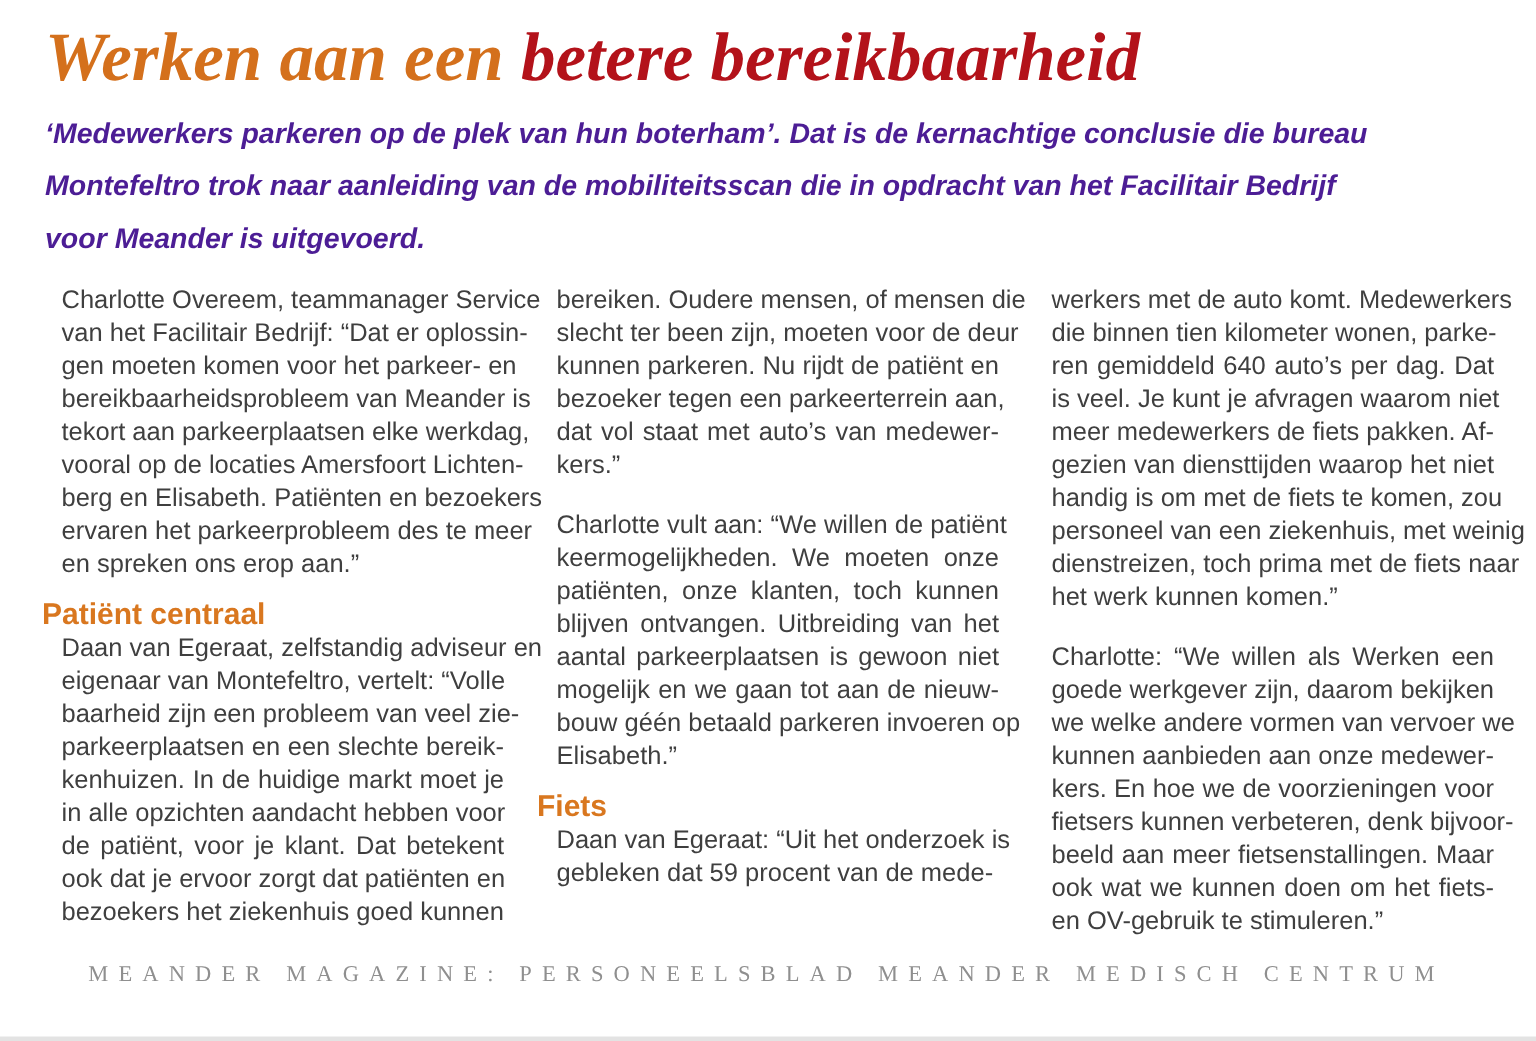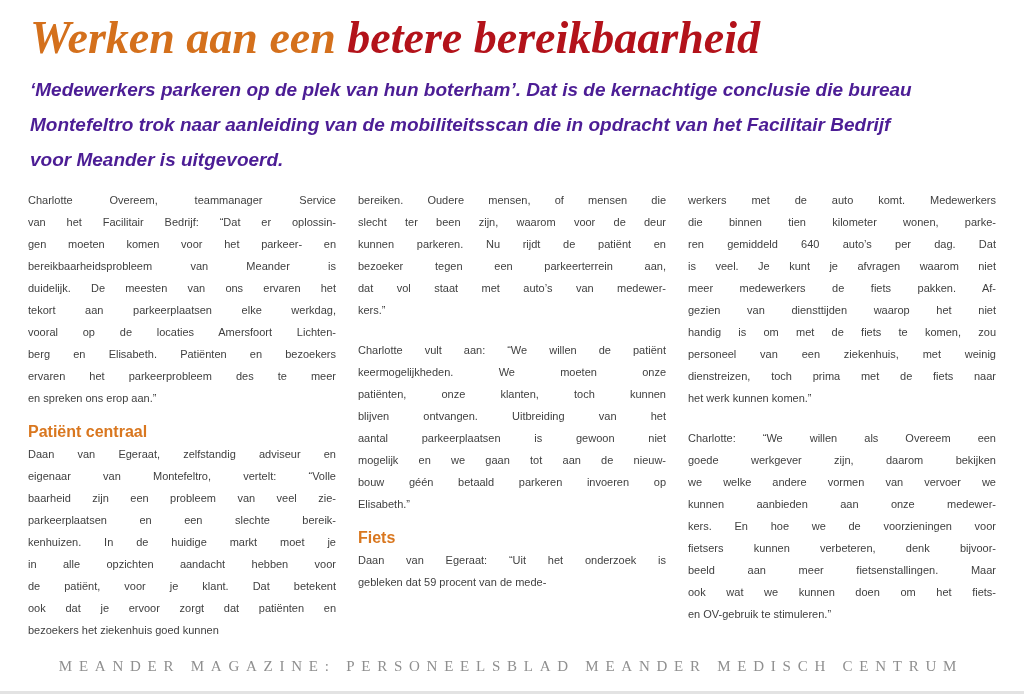--- a/index.html
+++ b/index.html
@@ -2,21 +2,21 @@
 <html style="--title-orange: #d4701c; --title-red: #b3121a; --heading-orange: #d9771f; --body-text: #3f3f3f; --footer-gray: #8f8f8f;"><head>
 <meta charset="utf-8">
 <style>
   html, body { margin: 0; padding: 0; background: #ffffff; }
   .page {
     position: relative;
     width: 1024px;
     height: 694px;
     box-sizing: border-box;
     background: #ffffff;
-    padding: 10px 30px 0 28px;
+    padding: 10px 30px 16px 28px;
     display: flex;
     flex-direction: column;
     font-family: "Liberation Sans", sans-serif;
     border-bottom: 3px solid #e3e3e3;
     overflow: hidden;
   }
   h1.headline {
     margin: 2px 0 0 2px;
     font-family: "Liberation Serif", serif;
     font-style: italic;
@@ -34,31 +34,32 @@
     font-weight: bold;
     font-style: italic;
     color: #4c1d95;
     white-space: nowrap;
   }
   .columns { display: flex; gap: 22px; }
   .col { width: 308px; flex: 0 0 308px; }
   .para { margin: 0; }
   .para + .para { margin-top: 18px; }
   .bline {
-    font-size: 11px;
+    font-size: 17px;
     line-height: 22px;
     color: var(--body-text, #3f3f3f);
     text-align: justify;
     text-align-last: justify;
     white-space: nowrap;
+    margin-left: 13px;
   }
   .bline.last { text-align-last: left; }
   .subheading {
     margin: 12px 0 0 0;
-    font-size: 16px;
+    font-size: 20px;
     line-height: 22px;
     font-weight: bold;
     color: var(--heading-orange, #d9771f);
   }
   .footer {
     margin-top: auto;
     padding-bottom: 16px;
     text-align: center;
   }
   .footer-text {
@@ -83,21 +84,20 @@
       <div class="intro-line">voor Meander is uitgevoerd.</div>
     </div>
 
   <div class="columns" id="columns">
       <div class="col">
         <div class="para">
           <div class="bline">Charlotte Overeem, teammanager Service</div>
           <div class="bline">van het Facilitair Bedrijf: “Dat er oplossin-</div>
           <div class="bline">gen moeten komen voor het parkeer- en</div>
           <div class="bline">bereikbaarheidsprobleem van Meander is</div>
-          <div class="bline">duidelijk. De meesten van ons ervaren het</div>
           <div class="bline">tekort aan parkeerplaatsen elke werkdag,</div>
           <div class="bline">vooral op de locaties Amersfoort Lichten-</div>
           <div class="bline">berg en Elisabeth. Patiënten en bezoekers</div>
           <div class="bline">ervaren het parkeerprobleem des te meer</div>
           <div class="bline last">en spreken ons erop aan.”</div>
         </div>
         <h3 class="subheading">Patiënt centraal</h3>
         <div class="para">
           <div class="bline">Daan van Egeraat, zelfstandig adviseur en</div>
           <div class="bline">eigenaar van Montefeltro, vertelt: “Volle</div>
@@ -106,21 +106,21 @@
           <div class="bline">kenhuizen. In de huidige markt moet je</div>
           <div class="bline">in alle opzichten aandacht hebben voor</div>
           <div class="bline">de patiënt, voor je klant. Dat betekent</div>
           <div class="bline">ook dat je ervoor zorgt dat patiënten en</div>
           <div class="bline last">bezoekers het ziekenhuis goed kunnen</div>
         </div>
       </div>
       <div class="col">
         <div class="para">
           <div class="bline">bereiken. Oudere mensen, of mensen die</div>
-          <div class="bline">slecht ter been zijn, waarom voor de deur</div>
+          <div class="bline">slecht ter been zijn, moeten voor de deur</div>
           <div class="bline">kunnen parkeren. Nu rijdt de patiënt en</div>
           <div class="bline">bezoeker tegen een parkeerterrein aan,</div>
           <div class="bline">dat vol staat met auto’s van medewer-</div>
           <div class="bline last">kers.”</div>
         </div>
         <div class="para">
           <div class="bline">Charlotte vult aan: “We willen de patiënt</div>
           <div class="bline">keermogelijkheden. We moeten onze</div>
           <div class="bline">patiënten, onze klanten, toch kunnen</div>
           <div class="bline">blijven ontvangen. Uitbreiding van het</div>
@@ -142,21 +142,21 @@
           <div class="bline">ren gemiddeld 640 auto’s per dag. Dat</div>
           <div class="bline">is veel. Je kunt je afvragen waarom niet</div>
           <div class="bline">meer medewerkers de fiets pakken. Af-</div>
           <div class="bline">gezien van diensttijden waarop het niet</div>
           <div class="bline">handig is om met de fiets te komen, zou</div>
           <div class="bline">personeel van een ziekenhuis, met weinig</div>
           <div class="bline">dienstreizen, toch prima met de fiets naar</div>
           <div class="bline last">het werk kunnen komen.”</div>
         </div>
         <div class="para">
-          <div class="bline">Charlotte: “We willen als Overeem een</div>
+          <div class="bline">Charlotte: “We willen als Werken een</div>
           <div class="bline">goede werkgever zijn, daarom bekijken</div>
           <div class="bline">we welke andere vormen van vervoer we</div>
           <div class="bline">kunnen aanbieden aan onze medewer-</div>
           <div class="bline">kers. En hoe we de voorzieningen voor</div>
           <div class="bline">fietsers kunnen verbeteren, denk bijvoor-</div>
           <div class="bline">beeld aan meer fietsenstallingen. Maar</div>
           <div class="bline">ook wat we kunnen doen om het fiets-</div>
           <div class="bline last">en OV-gebruik te stimuleren.”</div>
         </div>
       </div>

